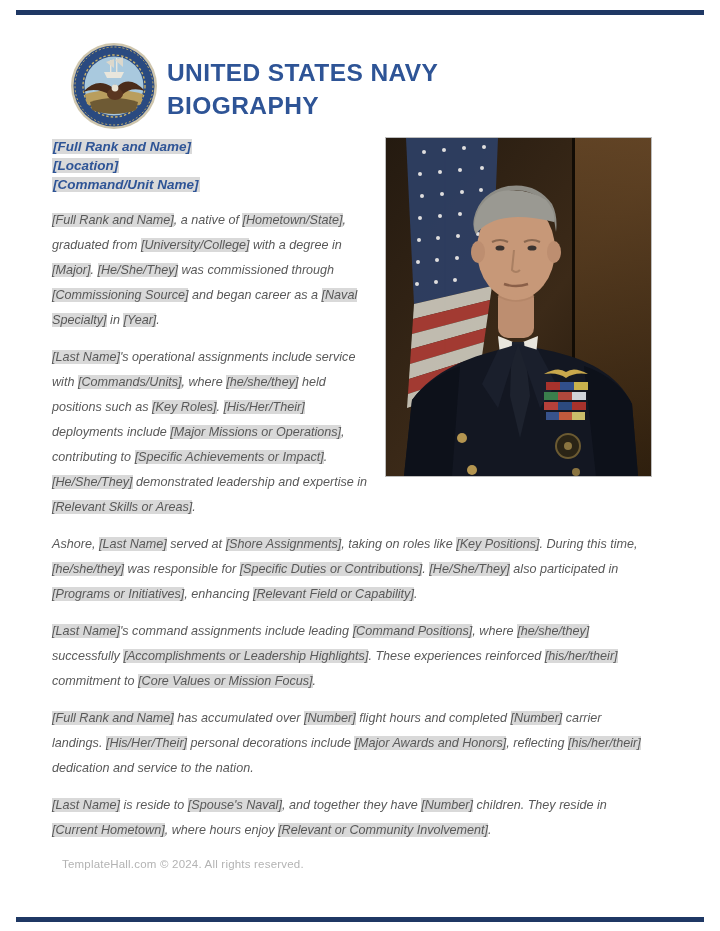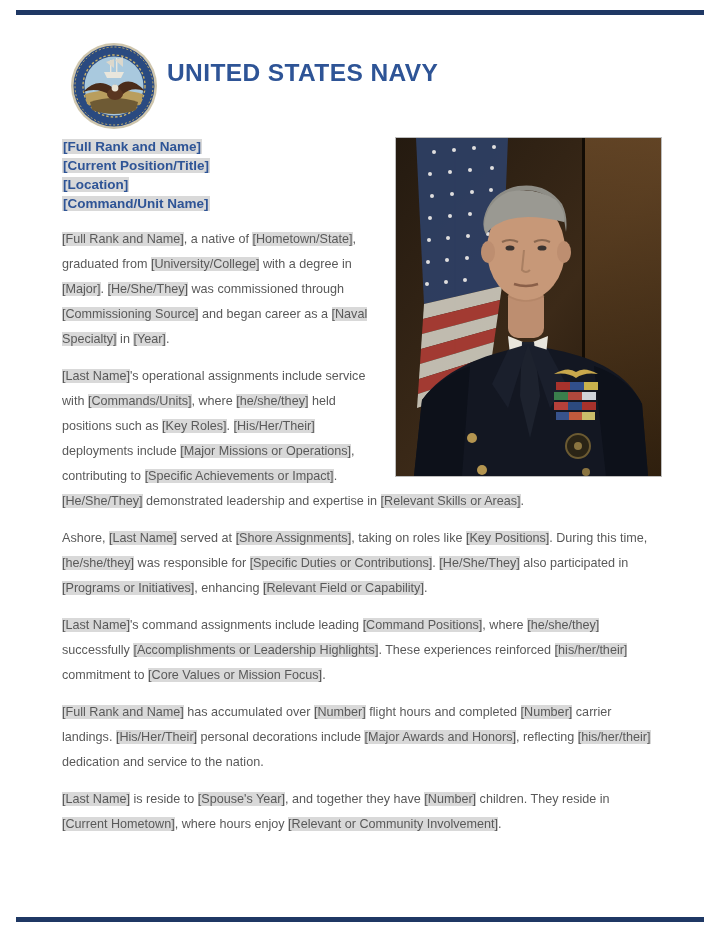--- a/index.html
+++ b/index.html
@@ -14,21 +14,21 @@
   .rule.bottom { bottom:9px; }
 
   .seal { position:absolute; left:70px; top:42px; width:88px; height:88px; }
 
   .doc-title {
     position:absolute; left:167px; top:56px;
     font-size:24.5px; font-weight:bold; color:#2e5496;
     line-height:33px; letter-spacing:.4px;
   }
 
-  .content { position:absolute; left:62px; top:137px; width:600px; }
+  .content { position:absolute; left:52px; top:137px; width:600px;font-style:italic; }
 
   .photo-float {
     float:right; width:267px; height:340px; margin-left:14px; margin-bottom:8px;
     border:1px solid #bdbdbd; background:#2a1d12; overflow:hidden;
   }
   .photo-float svg { display:block; }
 
   .header-block {
     font-size:13.5px; font-weight:bold; color:#2e5496;
     line-height:19px; margin-bottom:14px;
@@ -69,20 +69,21 @@
     <path d="M45,18 L53,15 L53,25 Z" fill="#dcd8cc"></path>
 
     <path d="M12,50 Q26,34 42,44 Q46,40 50,44 Q62,32 76,48 Q62,44 52,52 Q46,48 40,52 Q26,44 12,50 Z" fill="#5a3category-1a" opacity="0"></path>
     <path d="M13,50 Q27,35 42,45 Q44,41 48,44 Q60,33 75,49 Q61,44 52,53 Q46,49 40,53 Q27,45 13,50 Z" fill="#4a2c1a"></path>
     <ellipse cx="45" cy="52" rx="8" ry="6" fill="#5a3620"></ellipse>
     <circle cx="45" cy="46" r="3.4" fill="#e8e2d2"></circle>
   </svg>
 
   <h1 class="doc-title">
     <span>UNITED STATES NAVY</span><br>
+    <span>BIOGRAPHY</span>
   </h1>
 
   <div class="content">
 
     <div class="photo-float">
       <svg width="265" height="338" viewBox="0 0 265 338" aria-hidden="true">
         <defs>
           <linearGradient id="wood" x1="0" y1="0" x2="1" y2="1">
             <stop offset="0" stop-color="#241a10"></stop>
             <stop offset="0.55" stop-color="#3c2a18"></stop>
@@ -190,31 +191,31 @@
           <circle cx="182" cy="308" r="4" fill="#8a7440"></circle>
           <circle cx="76" cy="300" r="5" fill="#b49550"></circle>
           <circle cx="86" cy="332" r="5" fill="#b49550"></circle>
           <circle cx="190" cy="334" r="4" fill="#8a7440"></circle>
         </g>
       </svg>
     </div>
 
     <div class="header-block" id="header-block">
         <div><span class="ph">[Full Rank and Name]</span></div>
-        <div><span class="ph">[Current Position/Title]</span></div>
         <div><span class="ph">[Location]</span></div>
         <div><span class="ph">[Command/Unit Name]</span></div>
       </div>
 
     <div class="bio" id="paragraphs">
         <p><span class="hl">[Full Rank and Name]</span><span>, a native of </span><span class="hl">[Hometown/State]</span><span>, graduated from </span><span class="hl">[University/College]</span><span> with a degree in </span><span class="hl">[Major]</span><span>. </span><span class="hl">[He/She/They]</span><span> was commissioned through </span><span class="hl">[Commissioning Source]</span><span> and began career as a </span><span class="hl">[Naval Specialty]</span><span> in </span><span class="hl">[Year]</span><span>.</span></p>
         <p><span class="hl">[Last Name]</span><span>'s operational assignments include service with </span><span class="hl">[Commands/Units]</span><span>, where </span><span class="hl">[he/she/they]</span><span> held positions such as </span><span class="hl">[Key Roles]</span><span>. </span><span class="hl">[His/Her/Their]</span><span> deployments include </span><span class="hl">[Major Missions or Operations]</span><span>, contributing to </span><span class="hl">[Specific Achievements or Impact]</span><span>. </span><span class="hl">[He/She/They]</span><span> demonstrated leadership and expertise in </span><span class="hl">[Relevant Skills or Areas]</span><span>.</span></p>
         <p><span>Ashore, </span><span class="hl">[Last Name]</span><span> served at </span><span class="hl">[Shore Assignments]</span><span>, taking on roles like </span><span class="hl">[Key Positions]</span><span>. During this time, </span><span class="hl">[he/she/they]</span><span> was responsible for </span><span class="hl">[Specific Duties or Contributions]</span><span>. </span><span class="hl">[He/She/They]</span><span> also participated in </span><span class="hl">[Programs or Initiatives]</span><span>, enhancing </span><span class="hl">[Relevant Field or Capability]</span><span>.</span></p>
         <p><span class="hl">[Last Name]</span><span>'s command assignments include leading </span><span class="hl">[Command Positions]</span><span>, where </span><span class="hl">[he/she/they]</span><span> successfully </span><span class="hl">[Accomplishments or Leadership Highlights]</span><span>. These experiences reinforced </span><span class="hl">[his/her/their]</span><span> commitment to </span><span class="hl">[Core Values or Mission Focus]</span><span>.</span></p>
         <p><span class="hl">[Full Rank and Name]</span><span> has accumulated over </span><span class="hl">[Number]</span><span> flight hours and completed </span><span class="hl">[Number]</span><span> carrier landings. </span><span class="hl">[His/Her/Their]</span><span> personal decorations include </span><span class="hl">[Major Awards and Honors]</span><span>, reflecting </span><span class="hl">[his/her/their]</span><span> dedication and service to the nation.</span></p>
-        <p><span class="hl">[Last Name]</span><span> is reside to </span><span class="hl">[Spouse's Year]</span><span>, and together they have </span><span class="hl">[Number]</span><span> children. They reside in </span><span class="hl">[Current Hometown]</span><span>, where hours enjoy </span><span class="hl">[Relevant or Community Involvement]</span><span>.</span></p>
+        <p><span class="hl">[Last Name]</span><span> is reside to </span><span class="hl">[Spouse's Naval]</span><span>, and together they have </span><span class="hl">[Number]</span><span> children. They reside in </span><span class="hl">[Current Hometown]</span><span>, where hours enjoy </span><span class="hl">[Relevant or Community Involvement]</span><span>.</span></p>
       </div>
 
   </div>
 
+  <div class="footer">TemplateHall.com © 2024. All rights reserved.</div>
 
   <div class="rule bottom"></div>
 </div>
 
 </body></html>

